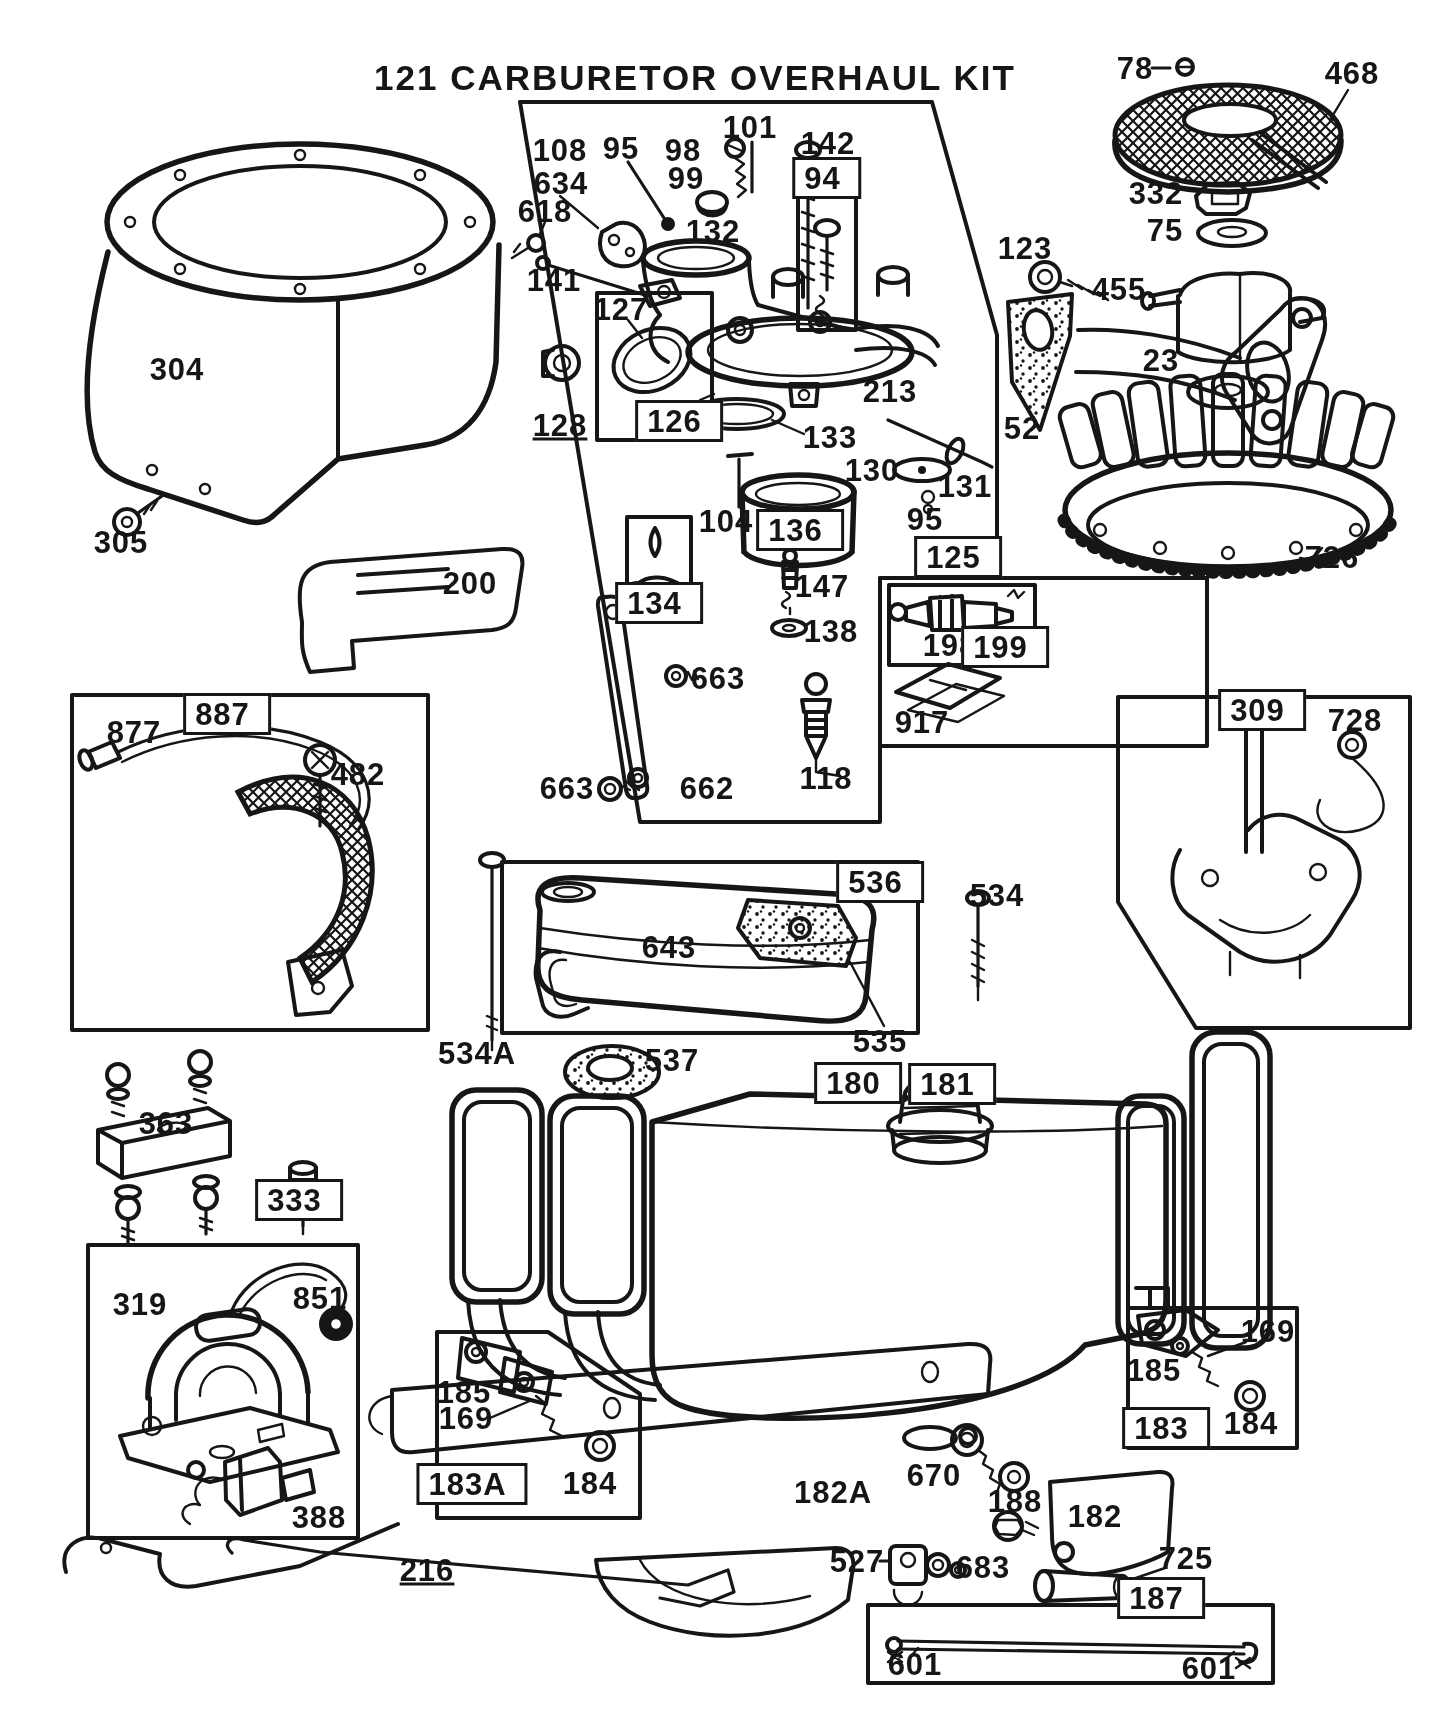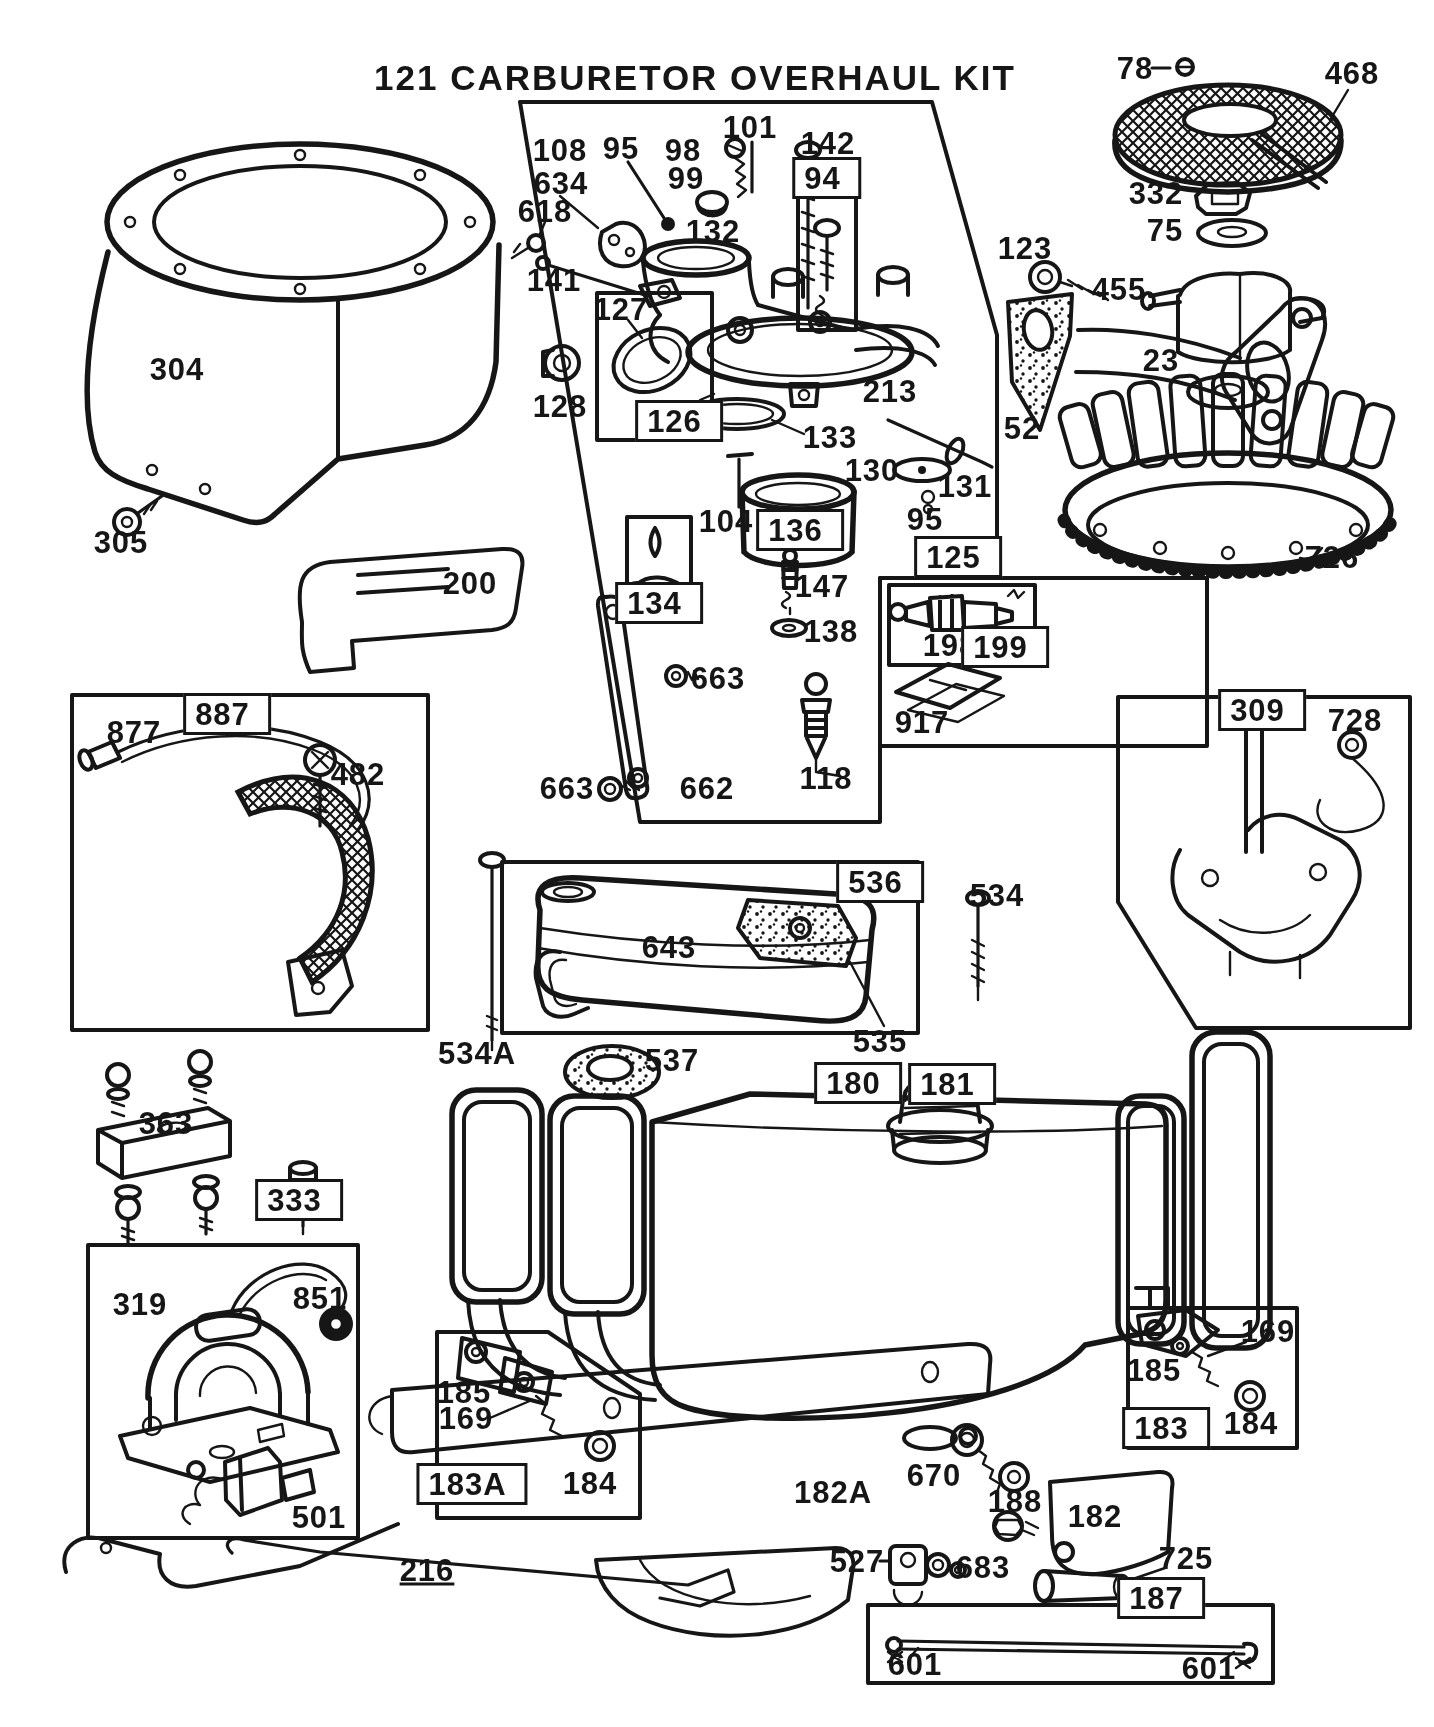--- a/index.html
+++ b/index.html
@@ -542,21 +542,21 @@
       <span class="plabel" style="left: 561px; top: 183px;">634</span>
       <span class="plabel" style="left: 545px; top: 211px;">618</span>
       <span class="plabel" style="left: 554px; top: 280px;">141</span>
       <span class="plabel" style="left: 683px; top: 150px;">98</span>
       <span class="plabel" style="left: 686px; top: 178px;">99</span>
       <span class="plabel" style="left: 750px; top: 127px;">101</span>
       <span class="plabel" style="left: 713px; top: 231px;">132</span>
       <span class="plabel" style="left: 828px; top: 143px;">142</span>
       <span class="plabel boxed" style="left: 827px; top: 178px;">94</span>
       <span class="plabel" style="left: 621px; top: 309px;">127</span>
-      <span class="plabel" style="left: 560px; top: 406px;">128</span>
+      <span class="plabel" style="left: 560px; top: 425px; text-decoration: underline;">128</span>
       <span class="plabel boxed" style="left: 679px; top: 421px;">126</span>
       <span class="plabel" style="left: 890px; top: 391px;">213</span>
       <span class="plabel" style="left: 830px; top: 437px;">133</span>
       <span class="plabel" style="left: 872px; top: 470px;">130</span>
       <span class="plabel" style="left: 965px; top: 486px;">131</span>
       <span class="plabel" style="left: 925px; top: 519px;">95</span>
       <span class="plabel" style="left: 726px; top: 521px;">104</span>
       <span class="plabel boxed" style="left: 800px; top: 530px;">136</span>
       <span class="plabel" style="left: 1022px; top: 428px;">52</span>
       <span class="plabel boxed" style="left: 958px; top: 557px;">125</span>
@@ -592,21 +592,21 @@
       <span class="plabel" style="left: 880px; top: 1041px;">535</span>
       <span class="plabel" style="left: 477px; top: 1053px;">534A</span>
       <span class="plabel" style="left: 672px; top: 1060px;">537</span>
       <span class="plabel boxed" style="left: 858px; top: 1083px;">180</span>
       <span class="plabel boxed" style="left: 952px; top: 1084px;">181</span>
       <span class="plabel" style="left: 166px; top: 1123px;">363</span>
       <span class="plabel" style="left: 311px; top: 1194px;">334</span>
       <span class="plabel boxed" style="left: 299px; top: 1200px;">333</span>
       <span class="plabel" style="left: 140px; top: 1304px;">319</span>
       <span class="plabel" style="left: 320px; top: 1298px;">851</span>
-      <span class="plabel" style="left: 319px; top: 1517px;">501</span>
+      <span class="plabel" style="left: 319px; top: 1517px;">388</span>
       <span class="plabel" style="left: 427px; top: 1570px; text-decoration: underline;">216</span>
       <span class="plabel" style="left: 464px; top: 1392px;">185</span>
       <span class="plabel" style="left: 466px; top: 1418px;">169</span>
       <span class="plabel boxed" style="left: 472px; top: 1484px;">183A</span>
       <span class="plabel" style="left: 590px; top: 1483px;">184</span>
       <span class="plabel" style="left: 833px; top: 1492px;">182A</span>
       <span class="plabel" style="left: 934px; top: 1475px;">670</span>
       <span class="plabel" style="left: 1015px; top: 1501px;">188</span>
       <span class="plabel" style="left: 1095px; top: 1516px;">182</span>
       <span class="plabel" style="left: 857px; top: 1561px;">527</span>

